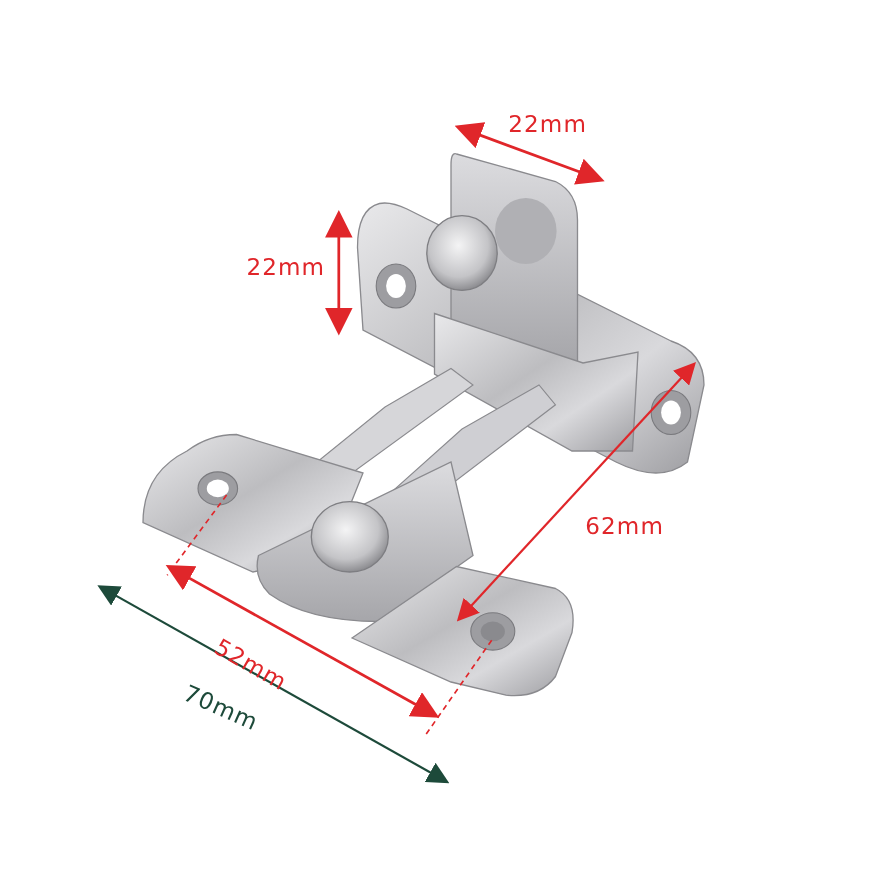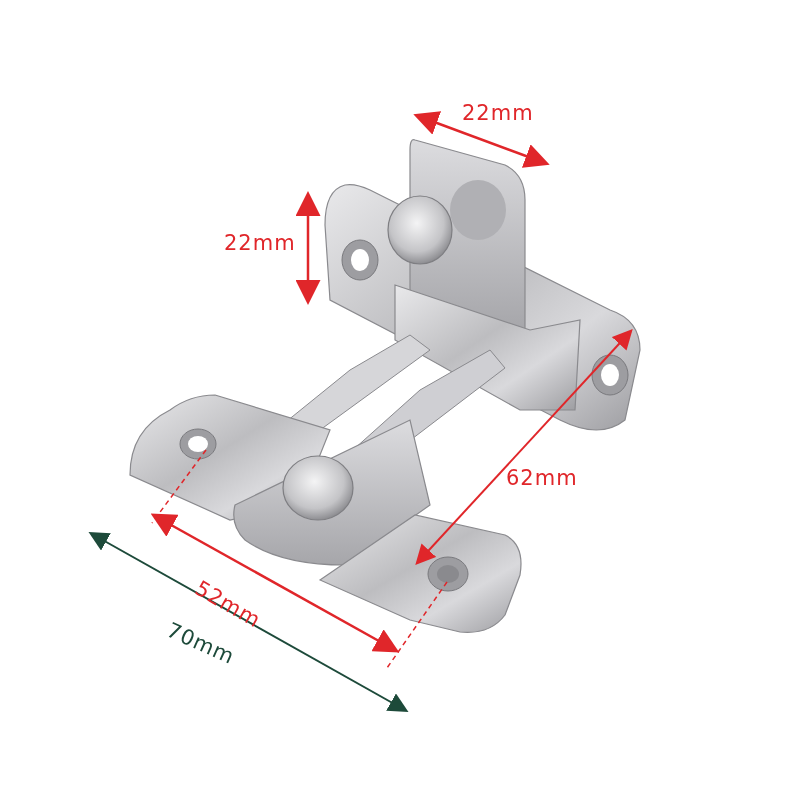--- a/index.html
+++ b/index.html
@@ -88,16 +88,16 @@
       <line x1="447" y1="582" x2="387" y2="668" stroke="#e0262a" stroke-width="1.5" stroke-dasharray="5,4"></line>
       <line x1="155" y1="516" x2="395" y2="650" stroke="#e0262a" stroke-width="2.5" marker-start="url(#arrRed)" marker-end="url(#arrRed)"></line>
     </g>
     <g>
       <line x1="92" y1="534" x2="405" y2="710" stroke="#1d4a3a" stroke-width="2" marker-start="url(#arrGreen)" marker-end="url(#arrGreen)"></line>
     </g>
   </svg>
 
   <span class="dim-label red" style="left:462px; top:101px;">22mm</span>
   <span class="dim-label red" style="left:224px; top:231px;">22mm</span>
-  <span class="dim-label red" style="left:506px; top:466px;">62mm</span>
+  <span class="dim-label red" style="left:532px; top:466px;">62mm</span>
   <span class="dim-label red" style="left:203px; top:576px; transform:rotate(30deg); transform-origin:left top;">52mm</span>
   <span class="dim-label green" style="left:173px; top:618px; transform:rotate(24deg); transform-origin:left top;">70mm</span>
 </div>
 
 </body></html>

